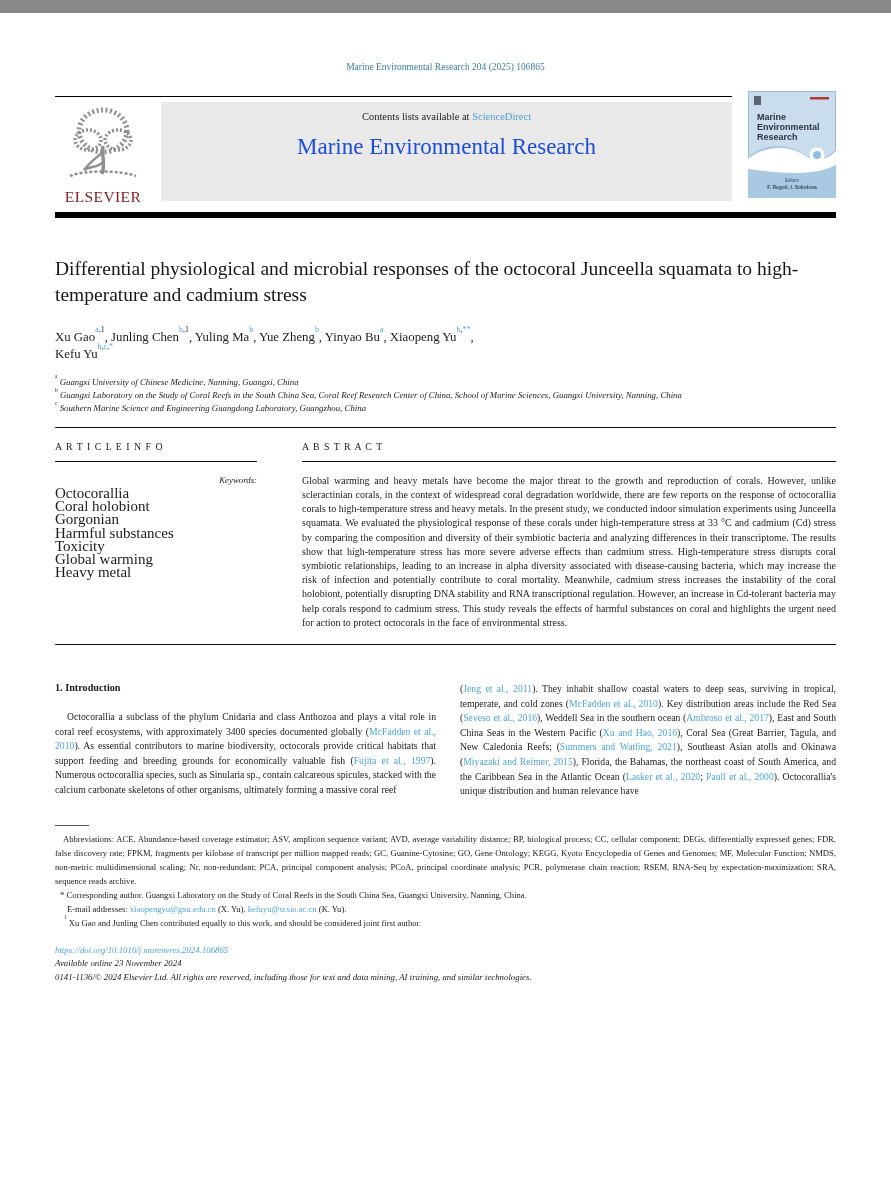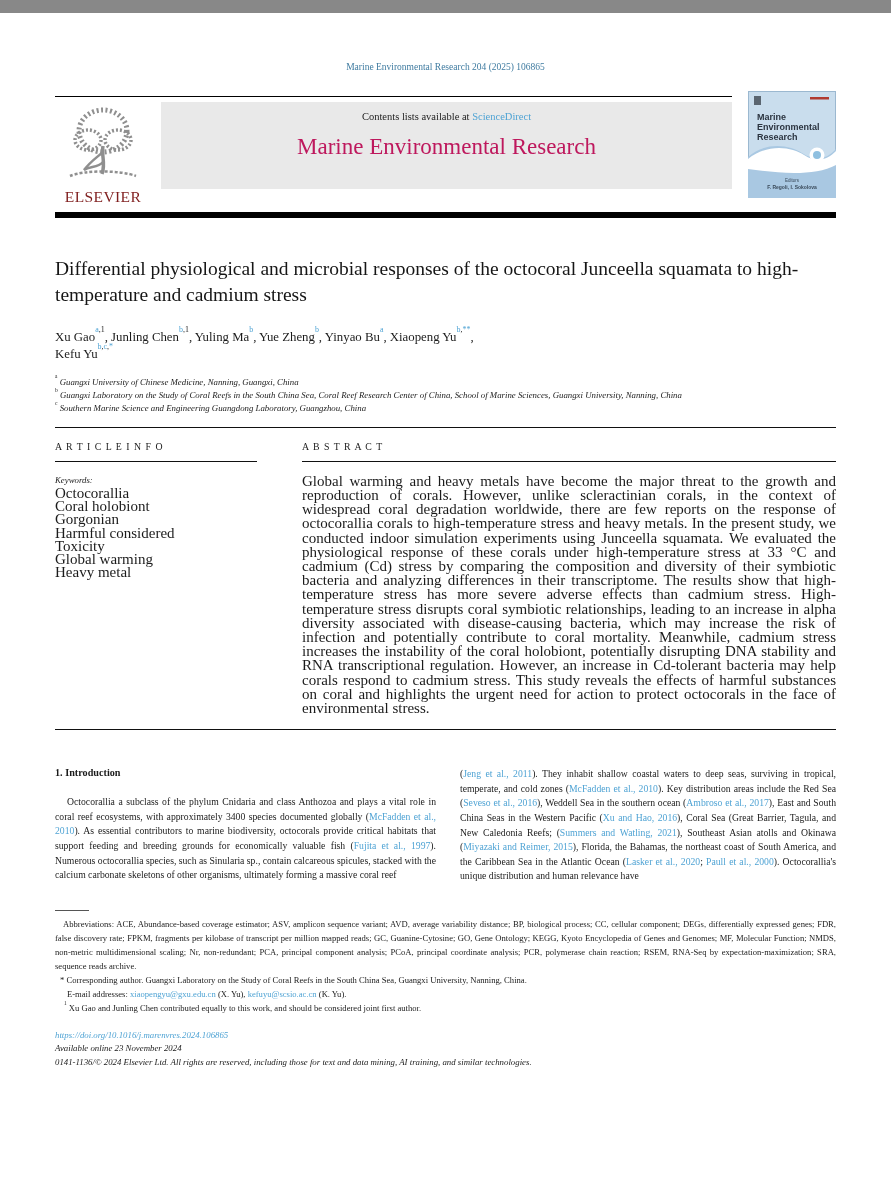--- a/index.html
+++ b/index.html
@@ -12,44 +12,44 @@
   sup { font-size:0.62em; line-height:0; position:relative; top:-0.45em; }
   .seg-i { }
   .seg-l { color:#4fa3d4; }
 
   .journal-ref { padding-top:48px; text-align:center; font-size:9.5px; color:#3f7ba0; line-height:12px; }
 
   .header { display:flex; margin-top:23px; }
   .header-main { flex:1; border-top:1.5px solid #000; display:flex; padding-top:5px; }
   .logo-col { width:96px; text-align:center; padding-top:2px; }
   .elsevier-word { font-size:15.5px; color:#7f1d1d; letter-spacing:0.4px; margin-top:-2px; }
-  .center-box { flex:1; background:#e9e9e9; text-align:center; margin-left:10px; padding:9px 6px 11px; height:87px; }
+  .center-box { flex:1; background:#e9e9e9; text-align:center; margin-left:10px; padding:9px 6px 11px; height:99px; }
   .contents-line { font-size:10.5px; color:#222; }
-  .journal-name { font-size:23px; margin-top:12px; color:#be185d; }
+  .journal-name { font-size:23px; margin-top:12px; color:#1d4ed8; }
   .homepage-line { font-family:"Liberation Sans", sans-serif; font-size:10.5px; margin-top:17px; color:#333; }
   .cover-col { width:88px; margin-left:16px; margin-top:-5px; }
 
   .thick-bar { height:5.5px; background:#000; margin-top:6px; }
 
   .title { font-size:19.5px; font-weight:normal; line-height:26.5px; margin-top:38px; color:#161616; }
   .authors { margin-top:20px; font-size:12.8px; line-height:17px; }
   .affiliations { margin-top:13px; font-size:8.8px; font-style:italic; line-height:13.4px; }
   .affil sup { font-style:normal; }
 
   .rule-full { border-top:1px solid #111; }
   .rule-top-block { margin-top:11px; }
 
   .info-grid { display:flex; padding-top:13px; }
   .info-left { width:202px; }
   .info-right { flex:1; margin-left:45px; }
   .col-heading { font-size:9.8px; letter-spacing:1px; color:#222; }
   .heading-rule { border-top:1px solid #111; margin:9px 0 12px; }
-  .kw-label { font-style:italic; font-size:8.8px; line-height:13.2px; }
+  .kw-label { font-style:italic; font-size:8.8px; line-height:13.2px;text-align:right; }
   .kw-item { font-size:15px; line-height:13.2px; }
-  .abstract-text { font-size:15px; line-height:14.2px; text-align:justify; }
+  .abstract-text { font-size:10px; line-height:14.2px; text-align:justify; }
   .rule-bottom-block { margin-top:14px; }
 
   .body-grid { display:flex; margin-top:37px; }
   .body-col-left { width:381px; }
   .body-col-right { width:376px; margin-left:24px; }
   .section-heading { font-size:10.2px; font-weight:bold; margin-bottom:17px; }
   .body-text { font-size:9.7px; line-height:14.6px; text-align:justify; }
   .indent-first { text-indent:12px; }
 
   .footnotes { margin-top:26px; }
@@ -124,21 +124,21 @@
 
   <div class="info-grid">
     <div class="info-left">
       <div class="col-heading">A R T I C L E  I N F O</div>
       <div class="heading-rule"></div>
       <div class="keywords">
         <div class="kw-label">Keywords:</div>
         <div class="kw-item">Octocorallia</div>
         <div class="kw-item">Coral holobiont</div>
         <div class="kw-item">Gorgonian</div>
-        <div class="kw-item">Harmful considered</div>
+        <div class="kw-item">Harmful substances</div>
         <div class="kw-item">Toxicity</div>
         <div class="kw-item">Global warming</div>
         <div class="kw-item">Heavy metal</div>
       </div>
     </div>
     <div class="info-right">
       <div class="col-heading">A B S T R A C T</div>
       <div class="heading-rule"></div>
       <div class="abstract-text"><span>Global warming and heavy metals have become the major threat to the growth and reproduction of corals. However, unlike scleractinian corals, in the context of widespread coral degradation worldwide, there are few reports on the response of octocorallia corals to high-temperature stress and heavy metals. In the present study, we conducted indoor simulation experiments using </span><span class="seg-i">Junceella squamata</span><span>. We evaluated the physiological response of these corals under high-temperature stress at 33 °C and cadmium (Cd) stress by comparing the composition and diversity of their symbiotic bacteria and analyzing differences in their transcriptome. The results show that high-temperature stress has more severe adverse effects than cadmium stress. High-temperature stress disrupts coral symbiotic relationships, leading to an increase in alpha diversity associated with disease-causing bacteria, which may increase the risk of infection and potentially contribute to coral mortality. Meanwhile, cadmium stress increases the instability of the coral holobiont, potentially disrupting DNA stability and RNA transcriptional regulation. However, an increase in Cd-tolerant bacteria may help corals respond to cadmium stress. This study reveals the effects of harmful substances on coral and highlights the urgent need for action to protect octocorals in the face of environmental stress.</span></div>
     </div>

